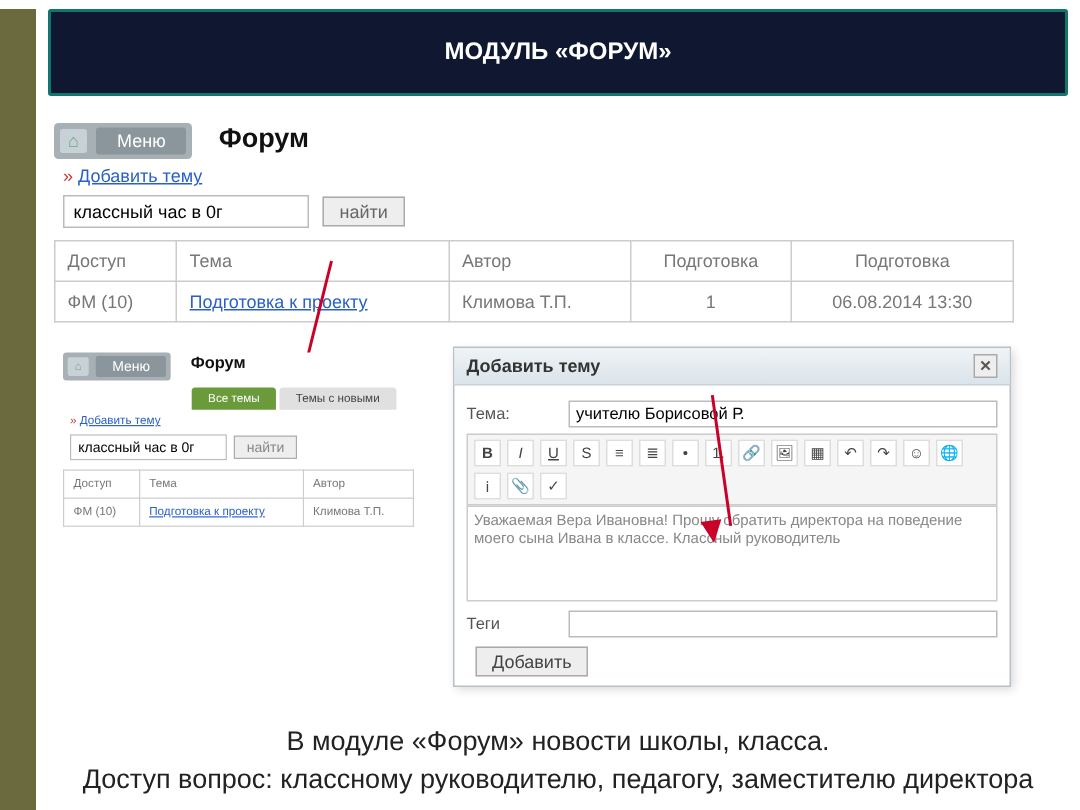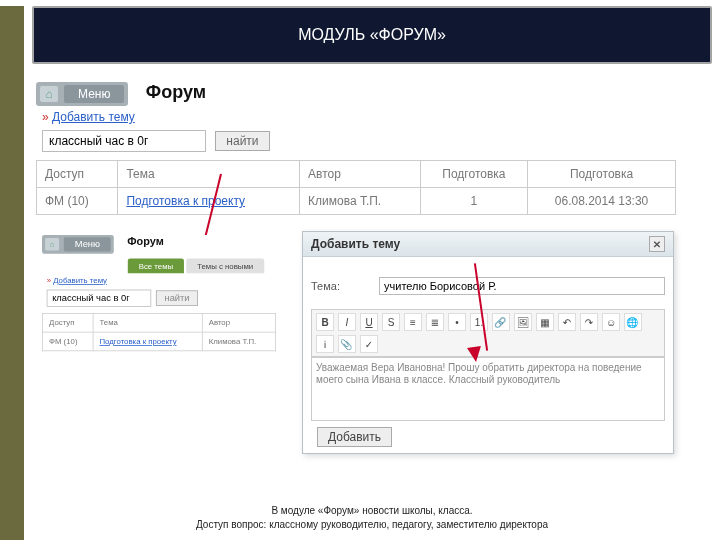--- a/index.html
+++ b/index.html
@@ -1,17 +1,17 @@
 <!DOCTYPE html>
 <html><head>
 <meta charset="utf-8">
 <style>
 body{margin:0;font-family:Arial,sans-serif;font-size:11px;background:#fff;color:#333}
 .slide{width:720px;height:540px;position:relative;border-left:24px solid #6b6a3e;box-sizing:border-box;background:#fff}
-.header{margin:6px 8px 0 8px;background:#0f1830;border:2px solid #a3a3a3;border-radius:2px;padding:18px 0;text-align:center;color:#fff;font-size:16px;font-weight:normal}
+.header{margin:6px 8px 0 8px;background:#0f1830;border:2px solid #0f766e;border-radius:2px;padding:18px 0;text-align:center;color:#fff;font-size:16px;font-weight:bold}
 .shot1{margin:14px 8px 8px 8px;background:#fff;padding:4px;font-size:12px;color:#666}
 .menubtn{display:inline-flex;align-items:center;gap:6px;background:#a7b0b5;border-radius:3px;padding:3px 4px;color:#fff}
 .homebox{width:18px;height:16px;background:#c8d1d5;border-radius:2px;display:flex;align-items:center;justify-content:center;color:#6a8}
 .menutxt{background:#8a969c;padding:2px 14px;border-radius:2px;font-size:12px}
 .forumtitle{display:inline-block;vertical-align:top;margin-left:14px;font-size:18px;font-weight:bold;color:#111}
 .tabs{margin:6px 0 4px 140px}
 .tab{display:inline-block;padding:4px 14px;font-size:12px;border-radius:3px 3px 0 0}
 .tab.active{background:#6a9a3a;color:#fff}
 .tab.inactive{background:#e0e0e0;color:#444}
 .addlink{margin:4px 0 6px 6px;color:#c33}
@@ -26,29 +26,29 @@
 .arrow1{position:absolute;left:148px;top:168px;width:90px;height:110px}
 .arrow-line{position:absolute;left:48px;top:0;width:2px;height:90px;background:#c9002a;transform:rotate(14deg);transform-origin:top}
 .arrow-head{position:absolute;left:20px;top:84px;width:0;height:0;border-left:6px solid transparent;border-right:6px solid transparent;border-top:14px solid #c9002a;transform:rotate(14deg)}
 .shot2wrap{position:relative;margin:10px 8px 0 8px;height:180px}
 .shot2bg{position:absolute;left:10px;top:6px;width:320px;background:#fff;font-size:10px;color:#888}
 .shot2bg .mini{transform:scale(0.78);transform-origin:top left}
 .dialog{position:absolute;left:270px;top:2px;width:370px;border:1px solid #b8c0c8;background:#fff;box-shadow:2px 2px 6px rgba(0,0,0,.15)}
 .dialog .dh{background:linear-gradient(#eef3f6,#dbe4ea);padding:4px 8px;font-weight:bold;color:#333;font-size:12px;display:flex;justify-content:space-between;align-items:center;border-bottom:1px solid #c8d0d6}
 .dialog .close{width:14px;height:14px;background:#eee;border:1px solid #aaa;display:flex;align-items:center;justify-content:center;font-size:10px;color:#555}
 .dialog .body{padding:6px 8px;font-size:11px;color:#444}
-.frow{display:flex;gap:6px;align-items:center;margin:14px 0}
+.frow{display:flex;gap:6px;align-items:center;margin:4px 0}
 .frow label{width:62px;color:#555}
 .frow input{flex:1;border:1px solid #bbb;padding:2px 4px;font-size:11px}
 .toolbar{border:1px solid #ccc;background:#f5f5f5;padding:3px 4px;display:flex;flex-wrap:wrap;gap:4px;margin-top:4px}
 .tbtn{width:16px;height:16px;display:flex;align-items:center;justify-content:center;border:1px solid #ddd;background:#fff;font-size:10px;color:#444}
 .editor{border:1px solid #ccc;min-height:54px;padding:4px;font-size:10px;color:#888;line-height:1.2}
 .arrow2{position:absolute;left:448px;top:34px;width:2px;height:88px;background:#c9002a;transform:rotate(-8deg);z-index:5}
 .arrow2h{position:absolute;left:436px;top:118px;width:0;height:0;border-left:7px solid transparent;border-right:7px solid transparent;border-top:15px solid #c9002a;transform:rotate(-8deg);z-index:5}
-.caption{position:absolute;left:0;right:0;bottom:14px;text-align:center;font-size:10px;color:#222;line-height:1.4}
+.caption{position:absolute;left:0;right:0;bottom:14px;text-align:center;font-size:18px;color:#222;line-height:1.4}
 </style>
 </head>
 <body>
 
 <div class="slide">
   <div class="header">МОДУЛЬ «ФОРУМ»</div>
 
   <div class="shot1">
     <span class="menubtn">
       <span class="homebox">⌂</span>
@@ -151,20 +151,24 @@
           <span class="tbtn">▦</span>
           <span class="tbtn">↶</span>
           <span class="tbtn">↷</span>
           <span class="tbtn">☺</span>
           <span class="tbtn">🌐</span>
           <span class="tbtn">ℹ</span>
           <span class="tbtn">📎</span>
           <span class="tbtn">✓</span>
         </div>
         <div class="editor">Уважаемая Вера Ивановна! Прошу обратить директора на поведение моего сына Ивана в классе. Классный руководитель</div>
+        <div class="frow" style="margin-top:6px">
+          <label>Теги</label>
+          <input style="">
+        </div>
         <div style="margin-top:6px">
           <span class="btn">Добавить</span>
         </div>
       </div>
     </div>
   </div>
 
   <div class="caption">
     <div>В модуле «Форум» новости школы, класса.</div>
     <div>Доступ вопрос: классному руководителю, педагогу, заместителю директора</div>

